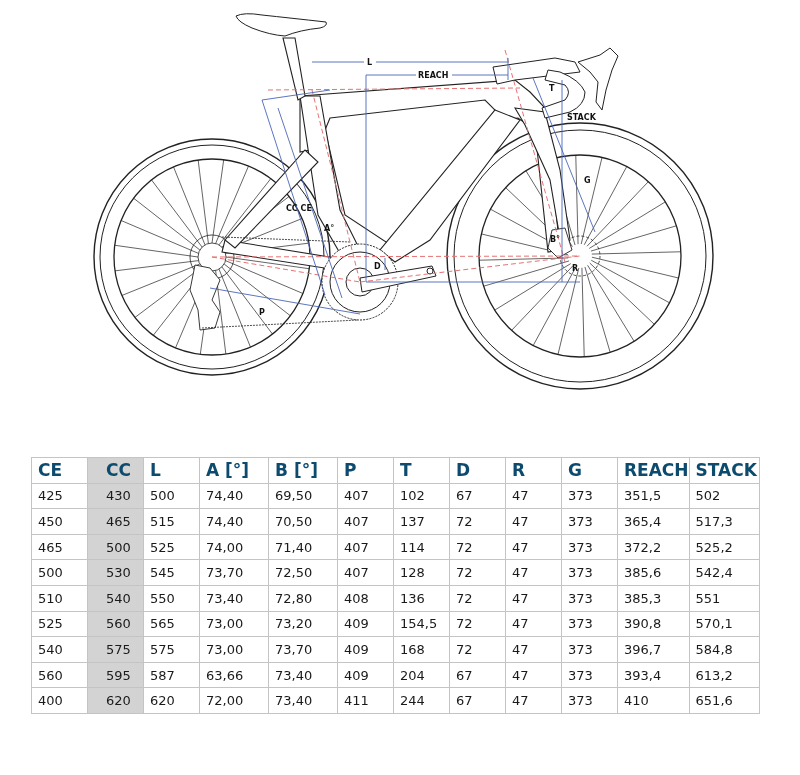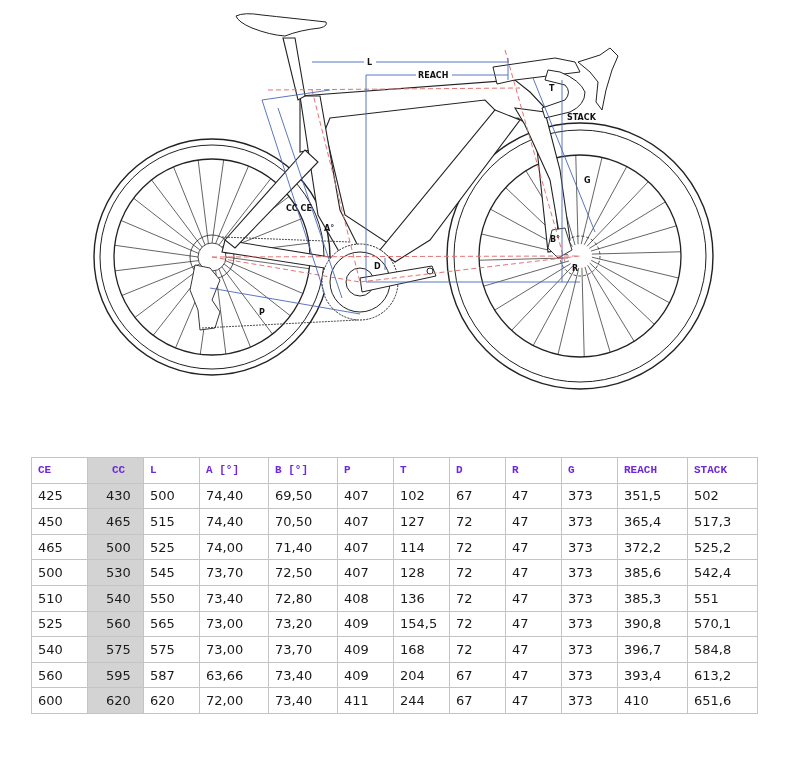--- a/index.html
+++ b/index.html
@@ -3,21 +3,21 @@
 <meta charset="utf-8">
 <style>
   html, body { margin: 0; padding: 0; background: #ffffff; }
   body { width: 800px; height: 775px; position: relative; overflow: hidden; font-family: "Liberation Sans", sans-serif; }
   #diagram { position: absolute; left: 0; top: 0; width: 800px; height: 440px; }
   #diagram svg { width: 800px; height: 440px; display: block; }
   .lbl { font-family: "DejaVu Sans", sans-serif; font-weight: bold; font-size: 8px; fill: #111; }
   #geo-table-wrap { position: absolute; left: 31px; top: 457px; }
   table { border-collapse: collapse; font-family: "DejaVu Sans", sans-serif; font-size: 13px; color: #1a1a1a; }
   th, td { border: 1.5px solid #c4c4c4; height: 24.6px; padding: 0 0 0 6px; text-align: left; vertical-align: middle; white-space: nowrap; }
-  th { font-weight: bold; font-size: 11px; color: #6d28d9; font-family: Liberation Mono, monospace; }
+  th { font-weight: bold; font-size: 17px; color: #0c4a6e; }
   td { font-weight: normal; }
   .cc { background: #d3d3d3; text-align: center; }
   col.c0 { width: 56px; } col.c1 { width: 56px; } col.c2 { width: 56px; }
   col.c3 { width: 69px; } col.c4 { width: 69px; } col.c5 { width: 56px; }
   col.c6 { width: 56px; } col.c7 { width: 56px; } col.c8 { width: 56px; }
   col.c9 { width: 56px; } col.c10 { width: 70px; } col.c11 { width: 70px; }
 </style>
 </head>
 <body>
 
@@ -221,21 +221,21 @@
           <td>351,5</td>
           <td>502</td>
         </tr>
         <tr>
           <td>450</td>
           <td class="cc">465</td>
           <td>515</td>
           <td>74,40</td>
           <td>70,50</td>
           <td>407</td>
-          <td>127</td>
+          <td>137</td>
           <td>72</td>
           <td>47</td>
           <td>373</td>
           <td>365,4</td>
           <td>517,3</td>
         </tr>
         <tr>
           <td>465</td>
           <td class="cc">500</td>
           <td>525</td>
@@ -313,21 +313,21 @@
           <td>73,40</td>
           <td>409</td>
           <td>204</td>
           <td>67</td>
           <td>47</td>
           <td>373</td>
           <td>393,4</td>
           <td>613,2</td>
         </tr>
         <tr>
-          <td>600</td>
+          <td>400</td>
           <td class="cc">620</td>
           <td>620</td>
           <td>72,00</td>
           <td>73,40</td>
           <td>411</td>
           <td>244</td>
           <td>67</td>
           <td>47</td>
           <td>373</td>
           <td>410</td>

